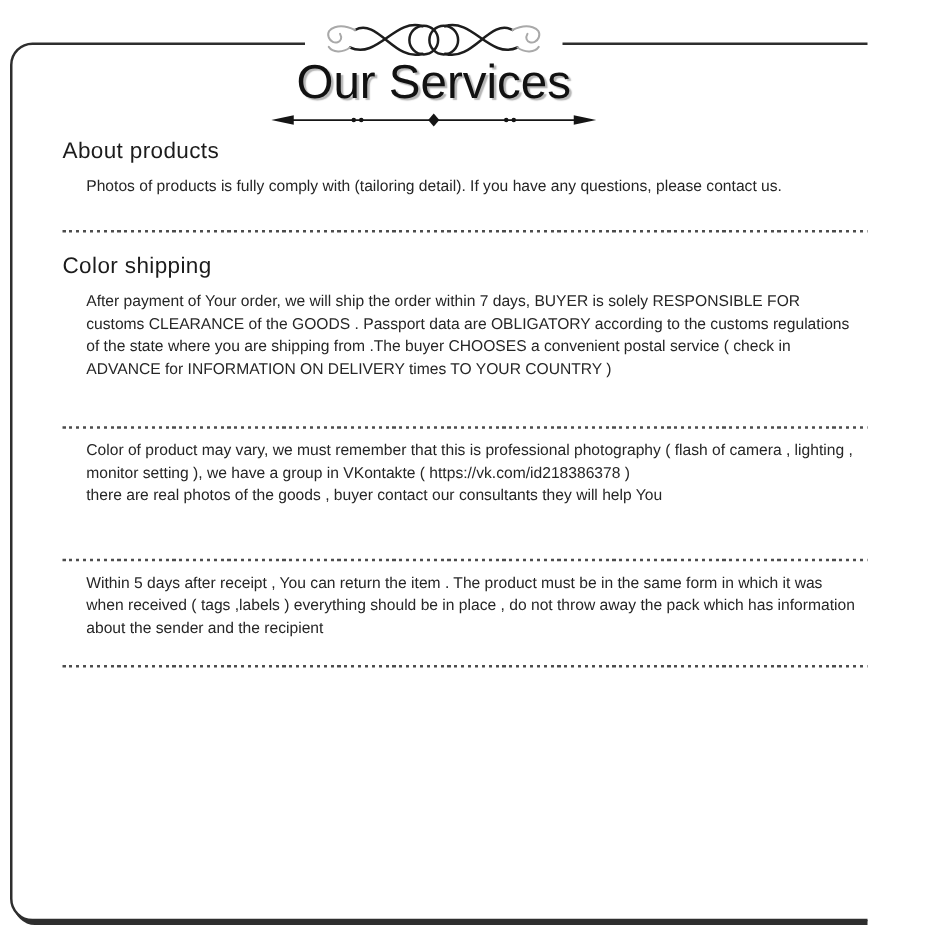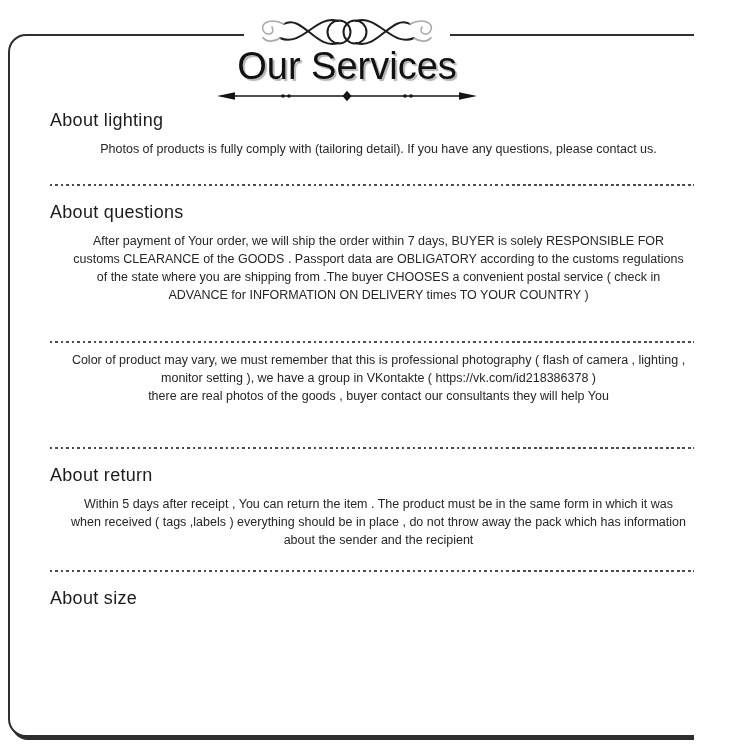--- a/index.html
+++ b/index.html
@@ -31,21 +31,21 @@
     position:absolute; left:10px; top:108px; width:730px;
     box-sizing:border-box; padding:0 36px 0 40px; z-index:2;
   }
   .sec-head {
     margin:14px 0 0; font-size:18px; font-weight:400; line-height:24px;
     color:#1c1c1c; letter-spacing:0.3px;
   }
   .section:first-of-type .sec-head { margin-top:0; }
   .sec-body {
     margin:8px 16px 0; padding-left:3px; font-size:12.5px; line-height:18px;
-    color:#262626; white-space:pre-line;text-align:center;
+    color:#262626; white-space:pre-line;
   }
   .sep {
     height:2px; border:0; margin:0;
     background-image:repeating-linear-gradient(90deg,#4d4d4d 0 2.5px,transparent 2.5px 5.5px);
   }
   .sep-1 { margin-top:26px; }
   .sep-2 { margin-top:37px; }
   .sep-3 { margin-top:42px; }
   .sep-4 { margin-top:21px; }
 </style>
@@ -90,41 +90,39 @@
       <circle cx="66" cy="8" r="1.8" fill="#151515"></circle>
       <circle cx="72" cy="8" r="1.8" fill="#151515"></circle>
       <circle cx="188" cy="8" r="1.8" fill="#151515"></circle>
       <circle cx="194" cy="8" r="1.8" fill="#151515"></circle>
     </svg>
   </div>
 
   <div class="content">
 
     <div class="section">
-      <h2 class="sec-head">About lighting</h2>
+      <h2 class="sec-head">About products</h2>
       <p class="sec-body">Photos of products is fully comply with (tailoring detail). If you have any questions, please contact us.</p>
     </div>
     <div class="sep sep-1"></div>
 
     <div class="section">
-      <h2 class="sec-head">About questions</h2>
+      <h2 class="sec-head">Color shipping</h2>
       <p class="sec-body">After payment of Your order, we will ship the order within 7 days, BUYER is solely RESPONSIBLE FOR customs CLEARANCE of the GOODS . Passport data are OBLIGATORY according to the customs regulations of the state where you are shipping from .The buyer CHOOSES a convenient postal service ( check in ADVANCE for INFORMATION ON DELIVERY times TO YOUR COUNTRY )</p>
     </div>
     <div class="sep sep-2"></div>
 
     <div class="section">
       <p class="sec-body">Color of product may vary, we must remember that this is professional photography ( flash of camera , lighting , monitor setting ), we have a group in VKontakte ( https://vk.com/id218386378 )
  there are real photos of the goods , buyer contact our consultants they will help You</p>
     </div>
     <div class="sep sep-3"></div>
 
     <div class="section">
-      <h2 class="sec-head">About return</h2>
       <p class="sec-body">Within 5 days after receipt , You can return the item . The product must be in the same form in which it was when received ( tags ,labels ) everything should be in place , do not throw away the pack which has information about the sender and the recipient</p>
     </div>
     <div class="sep sep-4"></div>
 
     <div class="section">
-      <h2 class="sec-head">About size</h2>
     </div>
 
   </div>
 </div>
 
 </body></html>

